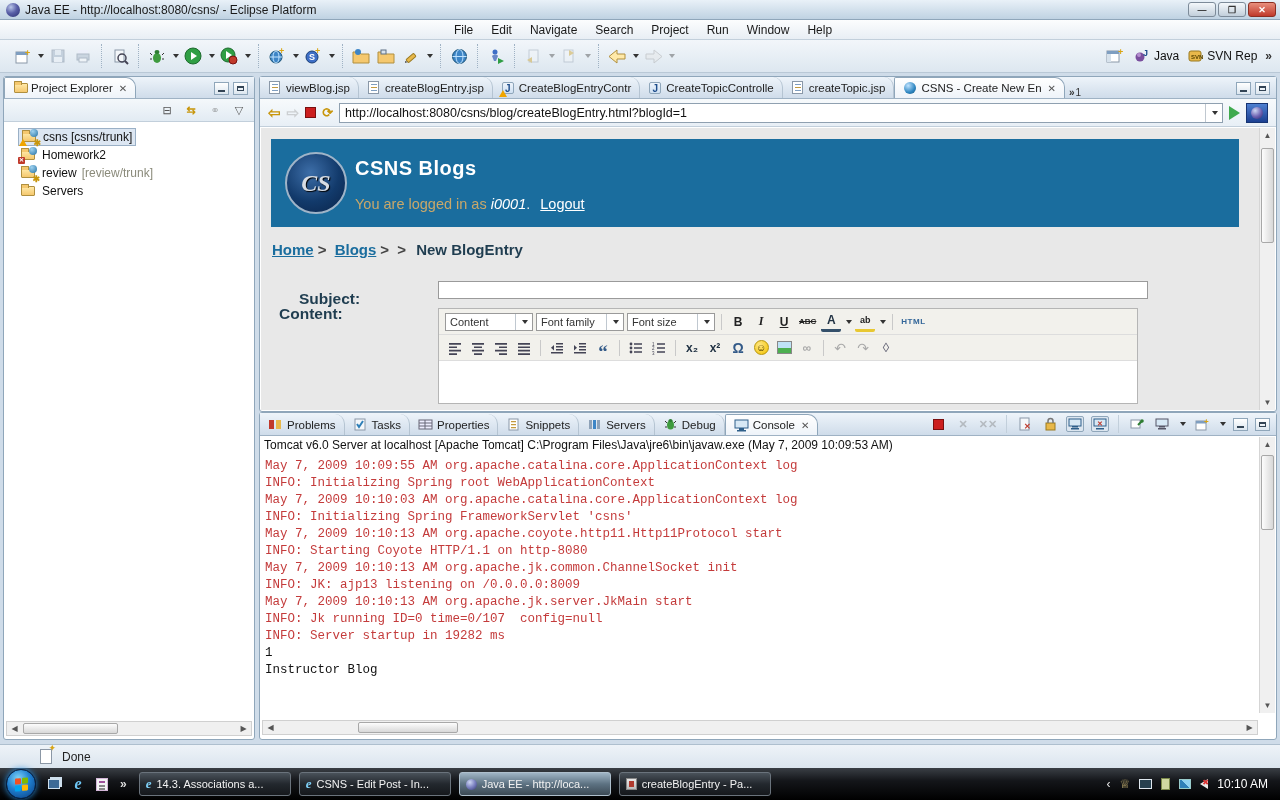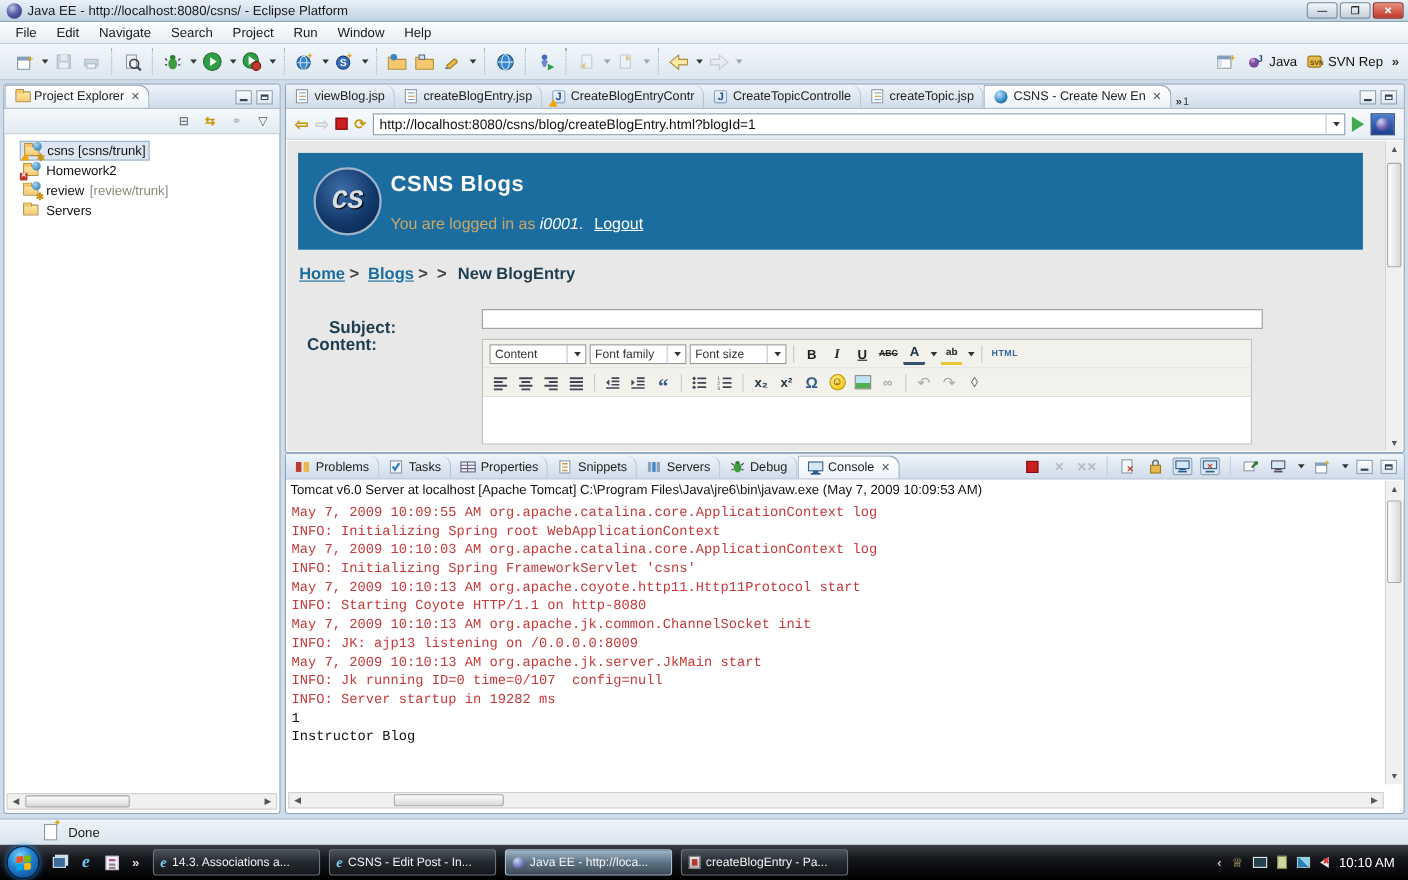--- a/index.html
+++ b/index.html
@@ -18,21 +18,21 @@
   .winbtns { margin-left:auto; display:flex; gap:2px; }
   .wbtn { width:28px; height:15px; border:1px solid #7d8b99; border-radius:3px;
     background:linear-gradient(#f4f8fb,#c2cfdb); position:relative; }
   .wbtn.close { background:linear-gradient(#e88f7d,#c0392b); border-color:#8c2e22; }
   .wbtn .glyph { position:absolute; inset:0; display:flex; align-items:center; justify-content:center;
     font-size:9px; font-weight:bold; color:#333; }
   .wbtn.close .glyph { color:#fff; }
 
   #menubar { position:absolute; left:0; top:20px; width:1280px; height:20px;
     background:linear-gradient(#fcfdfe,#e8eef4); border-bottom:1px solid #c2cfdb;
-    display:flex; align-items:center; padding-left:6px; gap:2px; }
+    display:flex; align-items:center; padding-left:6px; gap:2px;justify-content:center; }
   .menu-item { padding:2px 8px; font-size:12px; color:#1a1a1a; }
 
   #toolbar { position:absolute; left:0; top:40px; width:1280px; height:33px;
     background:linear-gradient(#f2f6fa,#dde7f0); border-bottom:1px solid #b9c8d6;
     display:flex; align-items:center; padding-left:4px; }
   .tgroup { display:flex; align-items:center; gap:3px; padding:0 7px;
     border-left:1px dotted #9fb2c4; height:24px; }
   .tgroup:first-child { border-left:none; }
   .tbtn { width:22px; height:22px; display:flex; align-items:center; justify-content:center; border-radius:3px; }
   .tbtn svg { display:block; }
@@ -102,21 +102,21 @@
     display:flex; align-items:center; justify-content:center; }
   .wbicon i { width:12px; height:12px; border-radius:50%;
     background:radial-gradient(circle at 35% 30%, #cdd6f3, #6b5fb0 55%, #2c2a66); display:block; }
 
   
   #page { position:absolute; left:1px; top:51px; right:17px; bottom:1px; background:#e8e8e8; overflow:hidden; }
   #banner { position:absolute; left:10px; top:11px; right:20px; height:88px; background:#1a6d9e; }
   #logo { position:absolute; left:14px; top:13px; width:62px; height:62px; border-radius:50%;
     background:radial-gradient(circle at 40% 32%, #3d6ea8 0%, #123a6b 55%, #0a2348 100%);
     border:2px solid #9fb4c8; display:flex; align-items:center; justify-content:center; }
-  #logo .cs { font-family:Liberation Mono, monospace; font-style:italic; font-weight:bold;
+  #logo .cs { font-family:Liberation Serif, serif; font-style:italic; font-weight:bold;
     font-size:24px; color:#d8dde4; text-shadow:1px 1px 1px #000; }
   #banner h1 { position:absolute; left:84px; top:18px; font-size:20px; color:#fff; letter-spacing:.5px; }
   #login-line { position:absolute; left:84px; top:57px; font-size:14.5px; color:#c9a86a; }
   #login-line .usr { color:#fff; font-style:italic; }
   #login-line .dot { color:#e8e8e8; }
   #login-line a { color:#fff; text-decoration:underline; margin-left:6px; }
   #crumbs { position:absolute; left:11px; top:113px; font-size:15px; font-weight:bold; color:#333; }
   #crumbs a { color:#1a6d9e; text-decoration:underline; margin-right:4px; }
   #crumbs .sep { margin-right:4px; color:#444; }
   #crumbs .cur { color:#1f3d50; margin-left:2px; }

